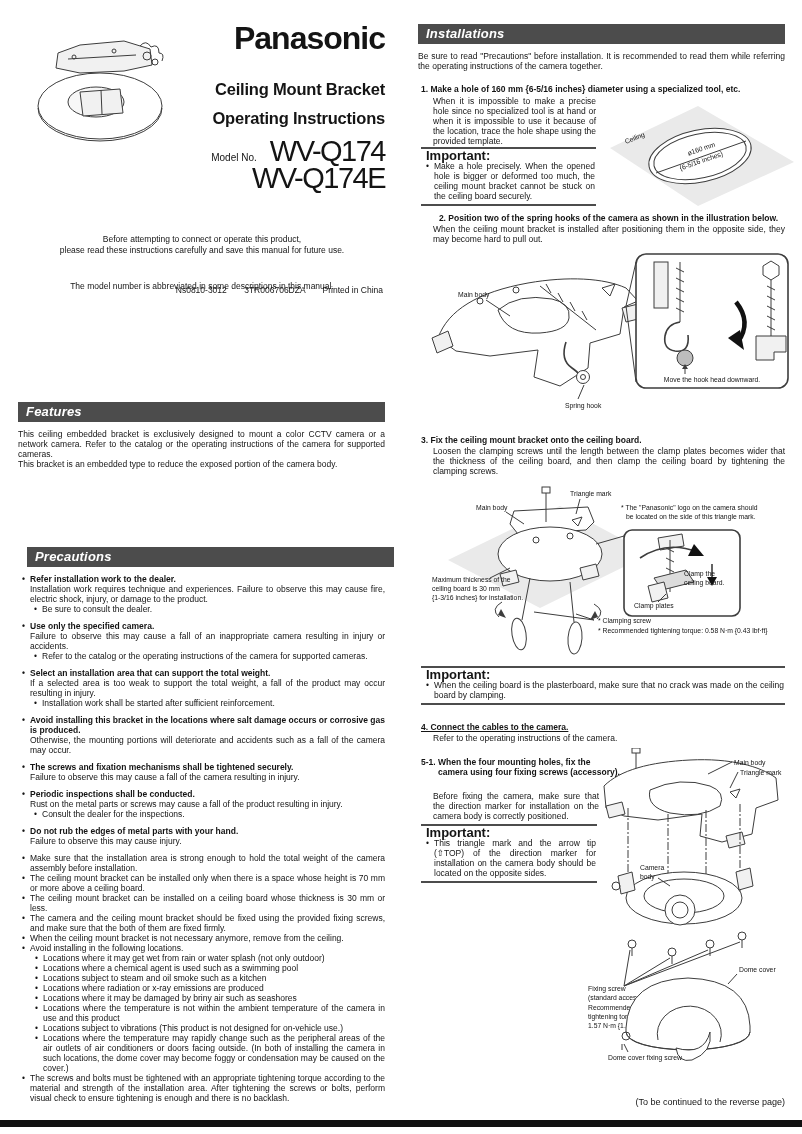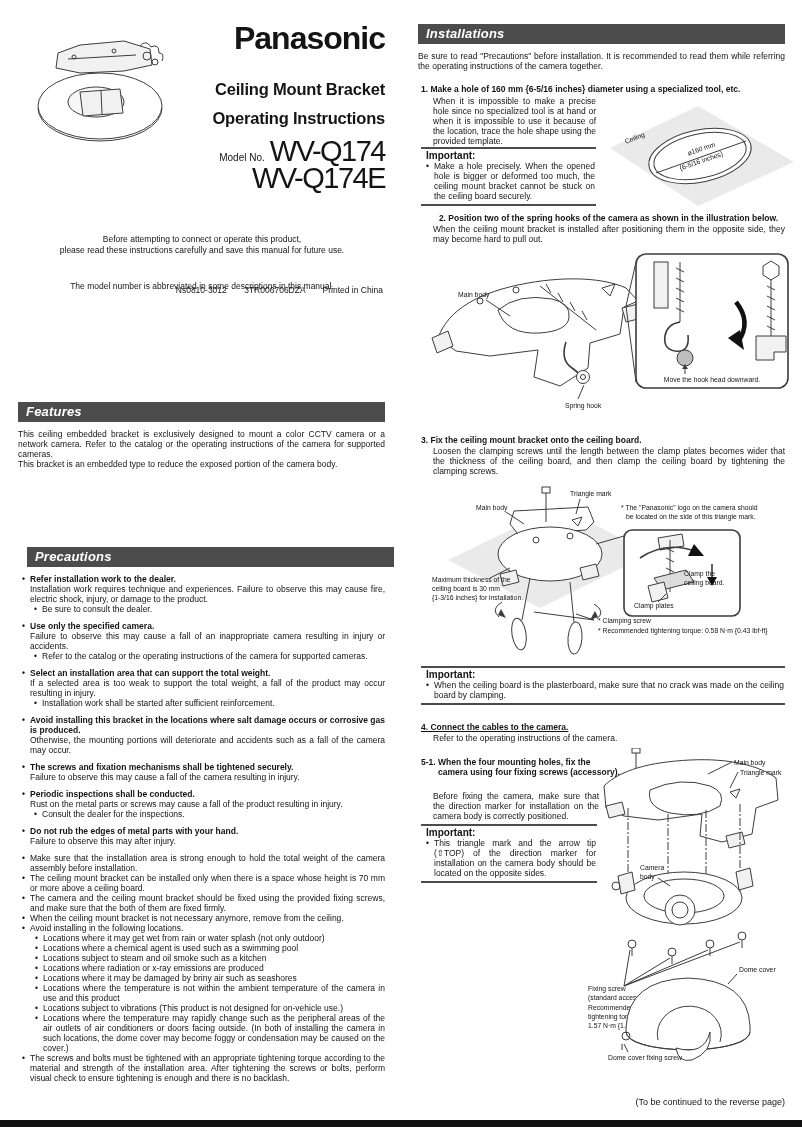--- a/index.html
+++ b/index.html
@@ -6,21 +6,21 @@
   .page{position:relative;width:802px;height:1134px;background:#fff;overflow:hidden;
         font-family:"Liberation Sans",sans-serif;color:#141414;}
   .abs{position:absolute;}
   .bar{background:#4c4c4c;color:#fff;font-style:italic;font-weight:bold;font-size:13px;
        height:20px;line-height:19px;padding-left:8px;box-sizing:border-box;letter-spacing:.2px;}
   .t{font-size:8.5px;line-height:10px;}
   .j{text-align:justify;}
   .step-title{font-size:8.5px;line-height:10px;font-weight:bold;padding-left:11px;text-indent:-11px;}
   .step-title5{font-size:8.5px;line-height:10px;font-weight:bold;padding-left:17px;text-indent:-17px;}
   .imp{border-top:2px solid #4c4c4c;border-bottom:2px solid #4c4c4c;padding:2px 1px 3px 5px;box-sizing:border-box;}
-  .imp-hd{font-weight:bold;font-size:10px;line-height:10px;}
+  .imp-hd{font-weight:bold;font-size:13px;line-height:10px;}
   .bullet{position:relative;padding-left:8px;}
   .bullet::before{content:"•";position:absolute;left:0;}
   .p-item{margin-bottom:7px;}
   .p-title{font-weight:bold;position:relative;padding-left:12px;}
   .p-title::before{content:"•";position:absolute;left:4px;}
   .p-body{padding-left:12px;}
   .p-sub{position:relative;padding-left:24px;}
   .p-sub::before{content:"•";position:absolute;left:16px;}
   .n{position:relative;padding-left:12px;}
   .n::before{content:"•";position:absolute;left:4px;}
@@ -60,21 +60,21 @@
     <ellipse class="fw" cx="72" cy="80" rx="62" ry="33"></ellipse>
     <path class="ln" d="M10,82 a62,33 0 0 0 124,0"></path>
     <ellipse class="fw" cx="68" cy="76" rx="28" ry="15" style="fill:#f7f7f7"></ellipse>
     <path class="fe" d="M52,66 L92,63 L95,87 L55,90 Z"></path>
     <line class="ln" x1="73" y1="64" x2="74" y2="88"></line>
   </svg>
 
   <div class="abs brand" style="left:185px;top:22px;width:200px;">Panasonic</div>
   <div class="abs h1" style="left:165px;top:80px;width:220px;">Ceiling Mount Bracket</div>
   <div class="abs h1" style="left:165px;top:109px;width:220px;">Operating Instructions</div>
-  <div class="abs model-row" style="left:165px;top:138px;width:220px;">
+  <div class="abs model-row" style="left:165px;top:138px;width:220px;gap:8px;">
     <span class="model-label">Model No.</span>
     <span class="model-big">WV-Q174</span>
   </div>
   <div class="abs model-big" style="left:165px;top:165px;width:220px;text-align:right;">WV-Q174E</div>
 
   <div class="abs small" style="left:8px;top:234px;width:388px;text-align:center;">
     <div>Before attempting to connect or operate this product,</div>
     <div>please read these instructions carefully and save this manual for future use.</div>
   </div>
   <div class="abs small" style="left:8px;top:258px;width:388px;text-align:center;margin-top:23px;">The model number is abbreviated in some descriptions in this manual.</div>
@@ -116,25 +116,26 @@
       <div class="p-title">The screws and fixation mechanisms shall be tightened securely.</div>
       <div class="p-body">Failure to observe this may cause a fall of the camera resulting in injury.</div>
     </div>
     <div class="p-item">
       <div class="p-title">Periodic inspections shall be conducted.</div>
       <div class="p-body">Rust on the metal parts or screws may cause a fall of the product resulting in injury.</div>
       <div class="p-sub">Consult the dealer for the inspections.</div>
     </div>
     <div class="p-item">
       <div class="p-title">Do not rub the edges of metal parts with your hand.</div>
-      <div class="p-body">Failure to observe this may after injury.</div>
+      <div class="p-body">Failure to observe this may cause injury.</div>
     </div>
 
     <div class="n">Make sure that the installation area is strong enough to hold the total weight of the camera assembly before installation.</div>
     <div class="n">The ceiling mount bracket can be installed only when there is a space whose height is 70 mm or more above a ceiling board.</div>
+    <div class="n">The ceiling mount bracket can be installed on a ceiling board whose thickness is 30 mm or less.</div>
     <div class="n">The camera and the ceiling mount bracket should be fixed using the provided fixing screws, and make sure that the both of them are fixed firmly.</div>
     <div class="n">When the ceiling mount bracket is not necessary anymore, remove from the ceiling.</div>
     <div class="n">Avoid installing in the following locations.</div>
     <div class="loc">Locations where it may get wet from rain or water splash (not only outdoor)</div>
     <div class="loc">Locations where a chemical agent is used such as a swimming pool</div>
     <div class="loc">Locations subject to steam and oil smoke such as a kitchen</div>
     <div class="loc">Locations where radiation or x-ray emissions are produced</div>
     <div class="loc">Locations where it may be damaged by briny air such as seashores</div>
     <div class="loc">Locations where the temperature is not within the ambient temperature of the camera in use and this product</div>
     <div class="loc">Locations subject to vibrations (This product is not designed for on-vehicle use.)</div>

